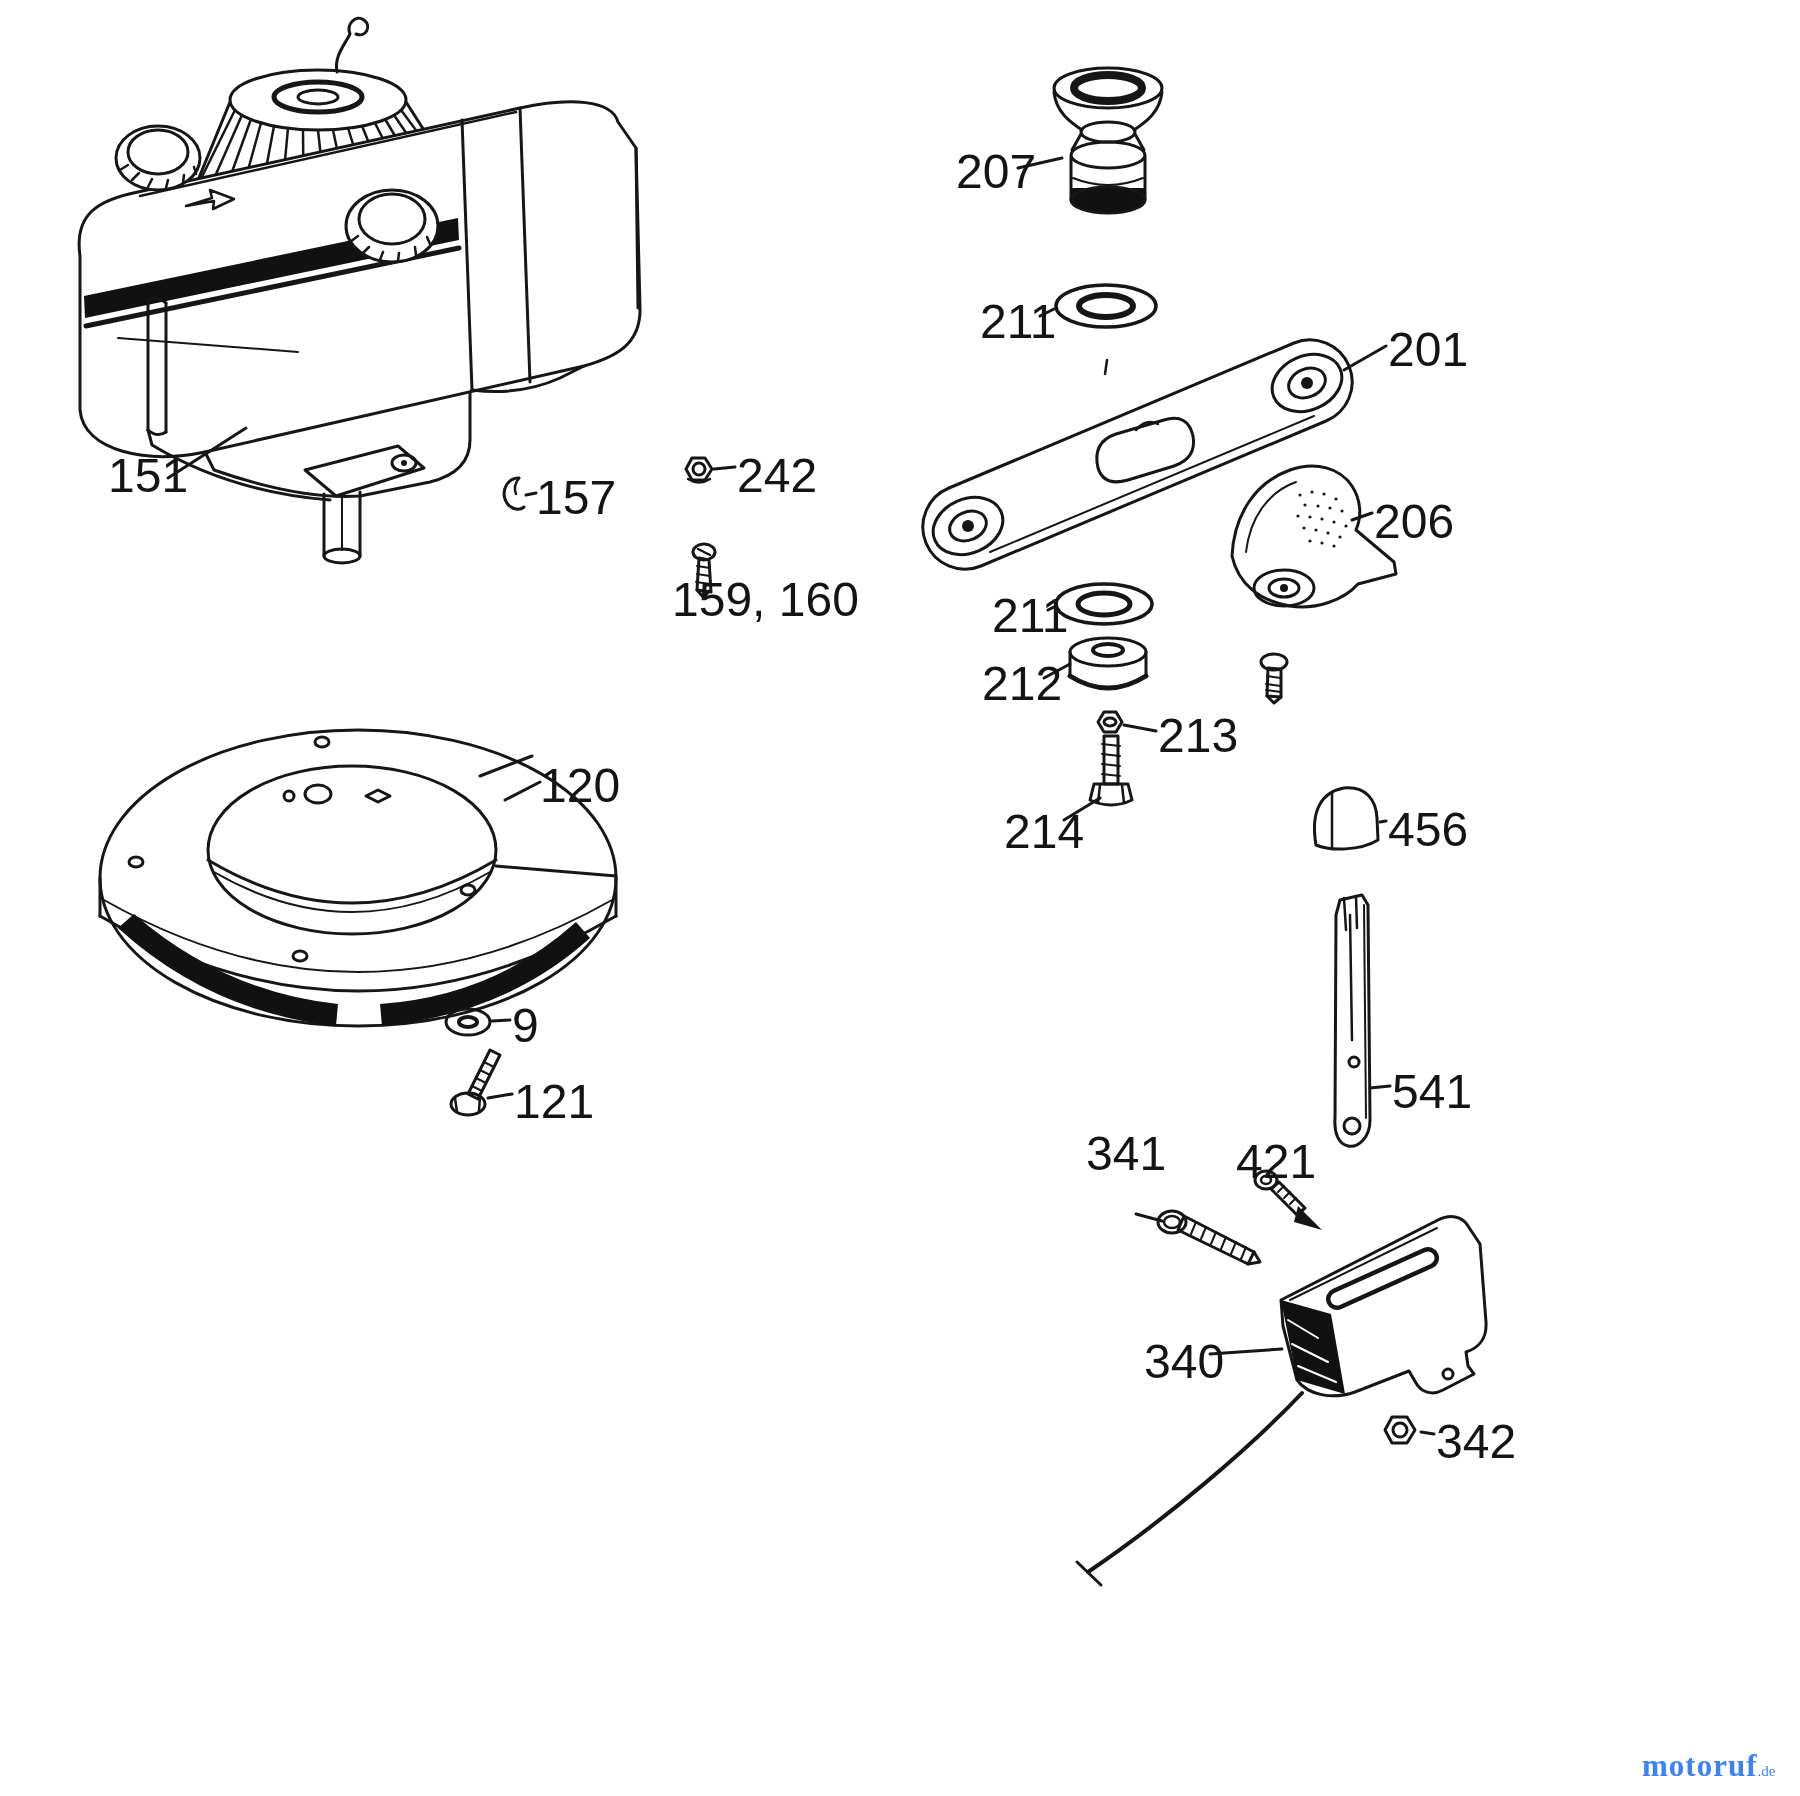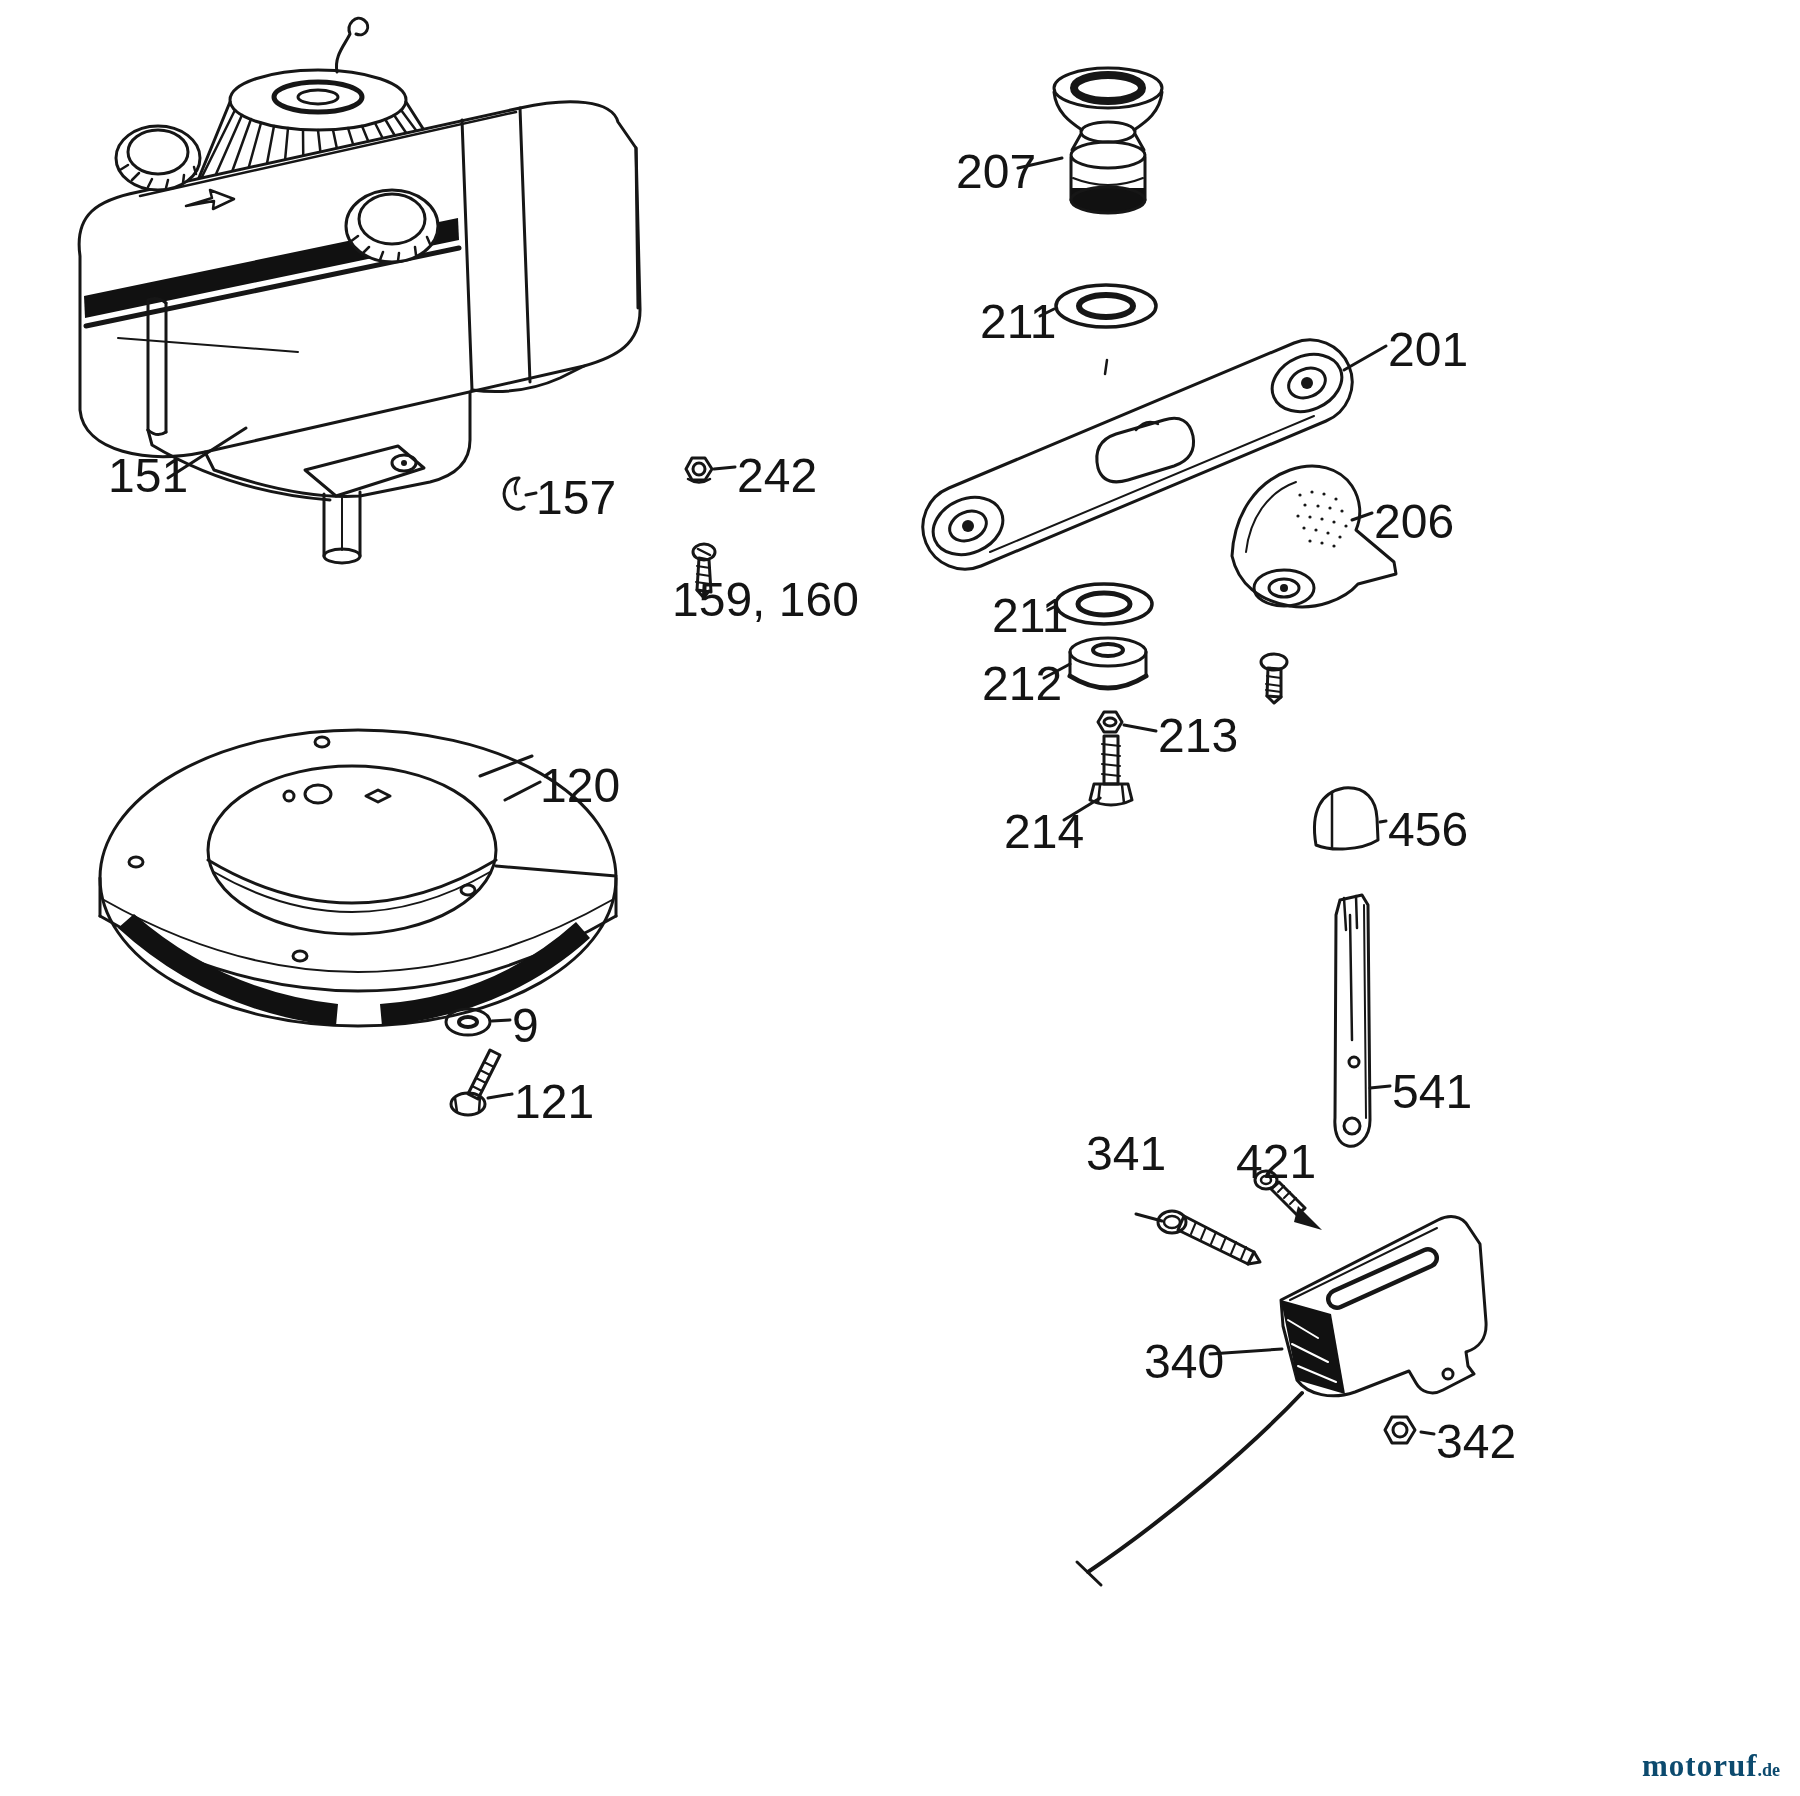--- a/index.html
+++ b/index.html
@@ -2,23 +2,23 @@
 <html><head>
 <meta charset="utf-8">
 <style>
   html,body{margin:0;padding:0;background:#ffffff}
   .page{position:relative;width:1800px;height:1796px;background:#ffffff;overflow:hidden;
         font-family:"Liberation Sans",sans-serif}
   .page svg{position:absolute;left:0;top:0}
   .label{position:absolute;font-size:48px;color:#141414;white-space:nowrap;line-height:1;
          font-family:"Liberation Sans",sans-serif}
   .watermark{position:absolute;left:1642px;top:1748px;display:flex;align-items:baseline;
-             font-family:"Liberation Serif",serif;color:#0c4a6e}
+             font-family:"Liberation Serif",serif;color:#3b82f6}
   .watermark .main{font-size:31px;font-weight:bold;letter-spacing:1px}
-  .watermark .suffix{font-size:18px;font-weight:bold}
+  .watermark .suffix{font-size:15px;font-weight:normal}
 </style>
 </head>
 <body>
 
 <div class="page">
 
   <svg width="1800" height="1796" viewBox="0 0 1800 1796">
     <g fill="none" stroke="#161616" stroke-width="3" stroke-linecap="round" stroke-linejoin="round">
 
       <g>

